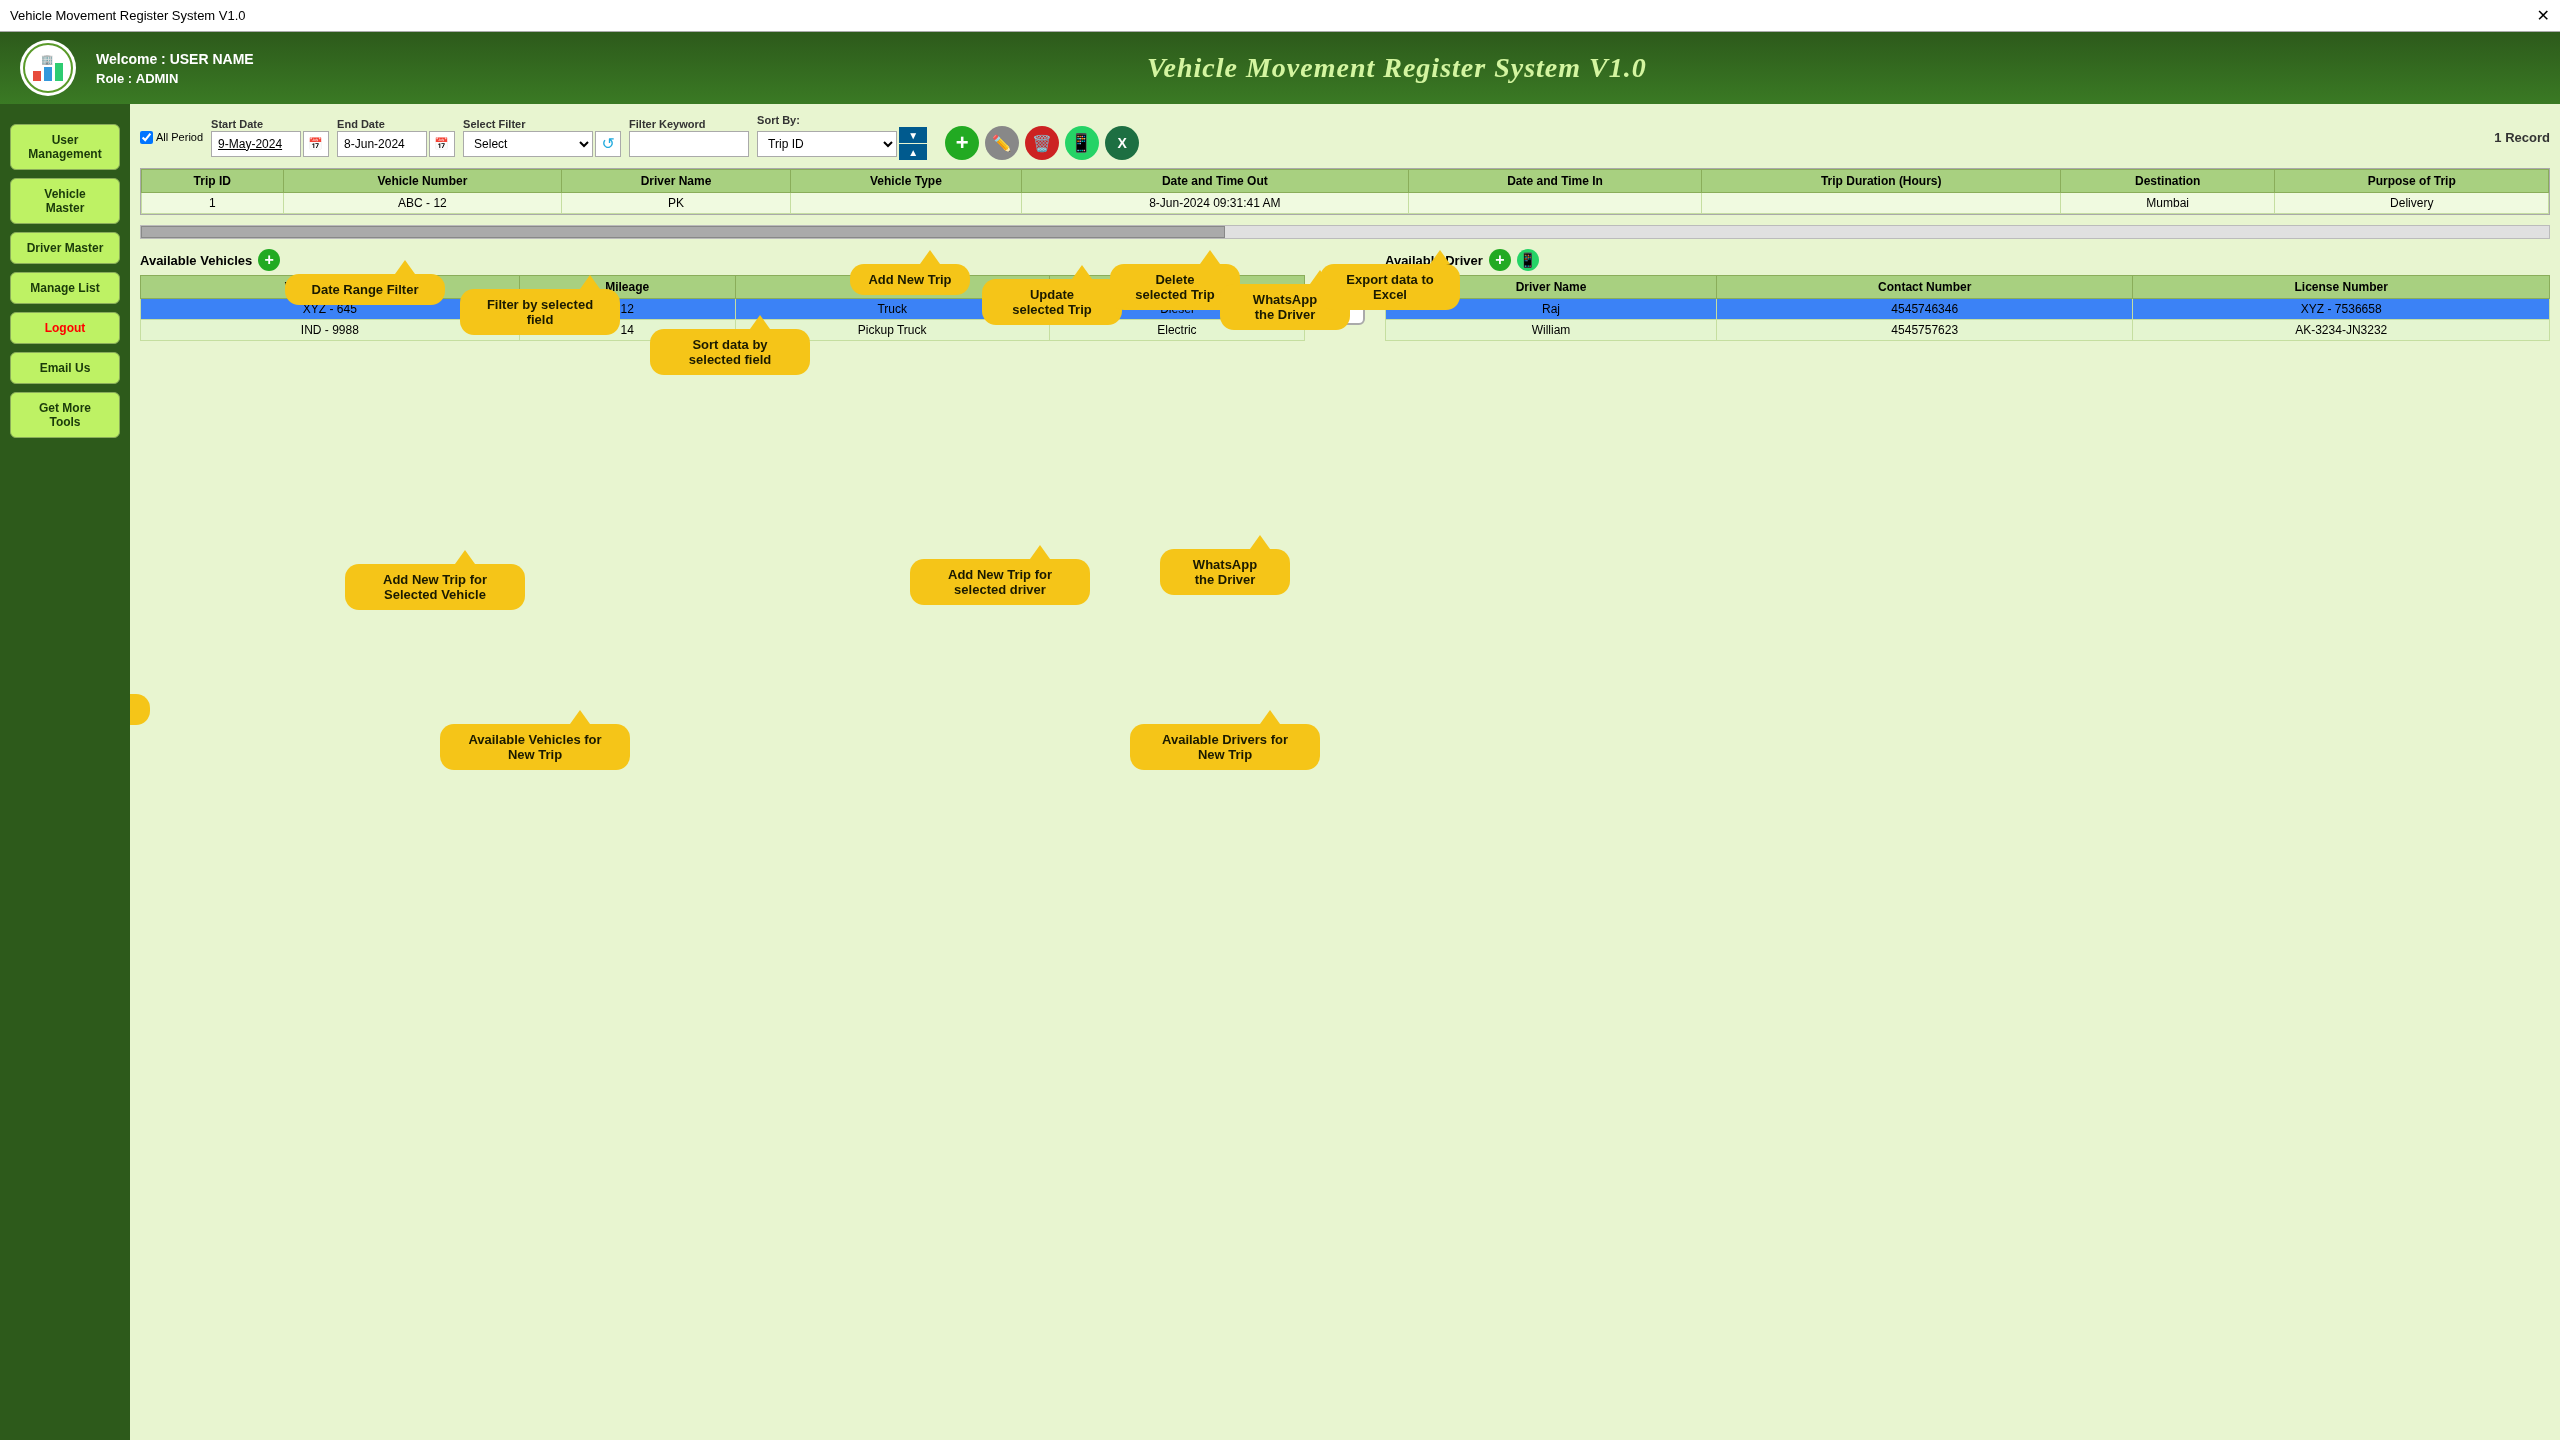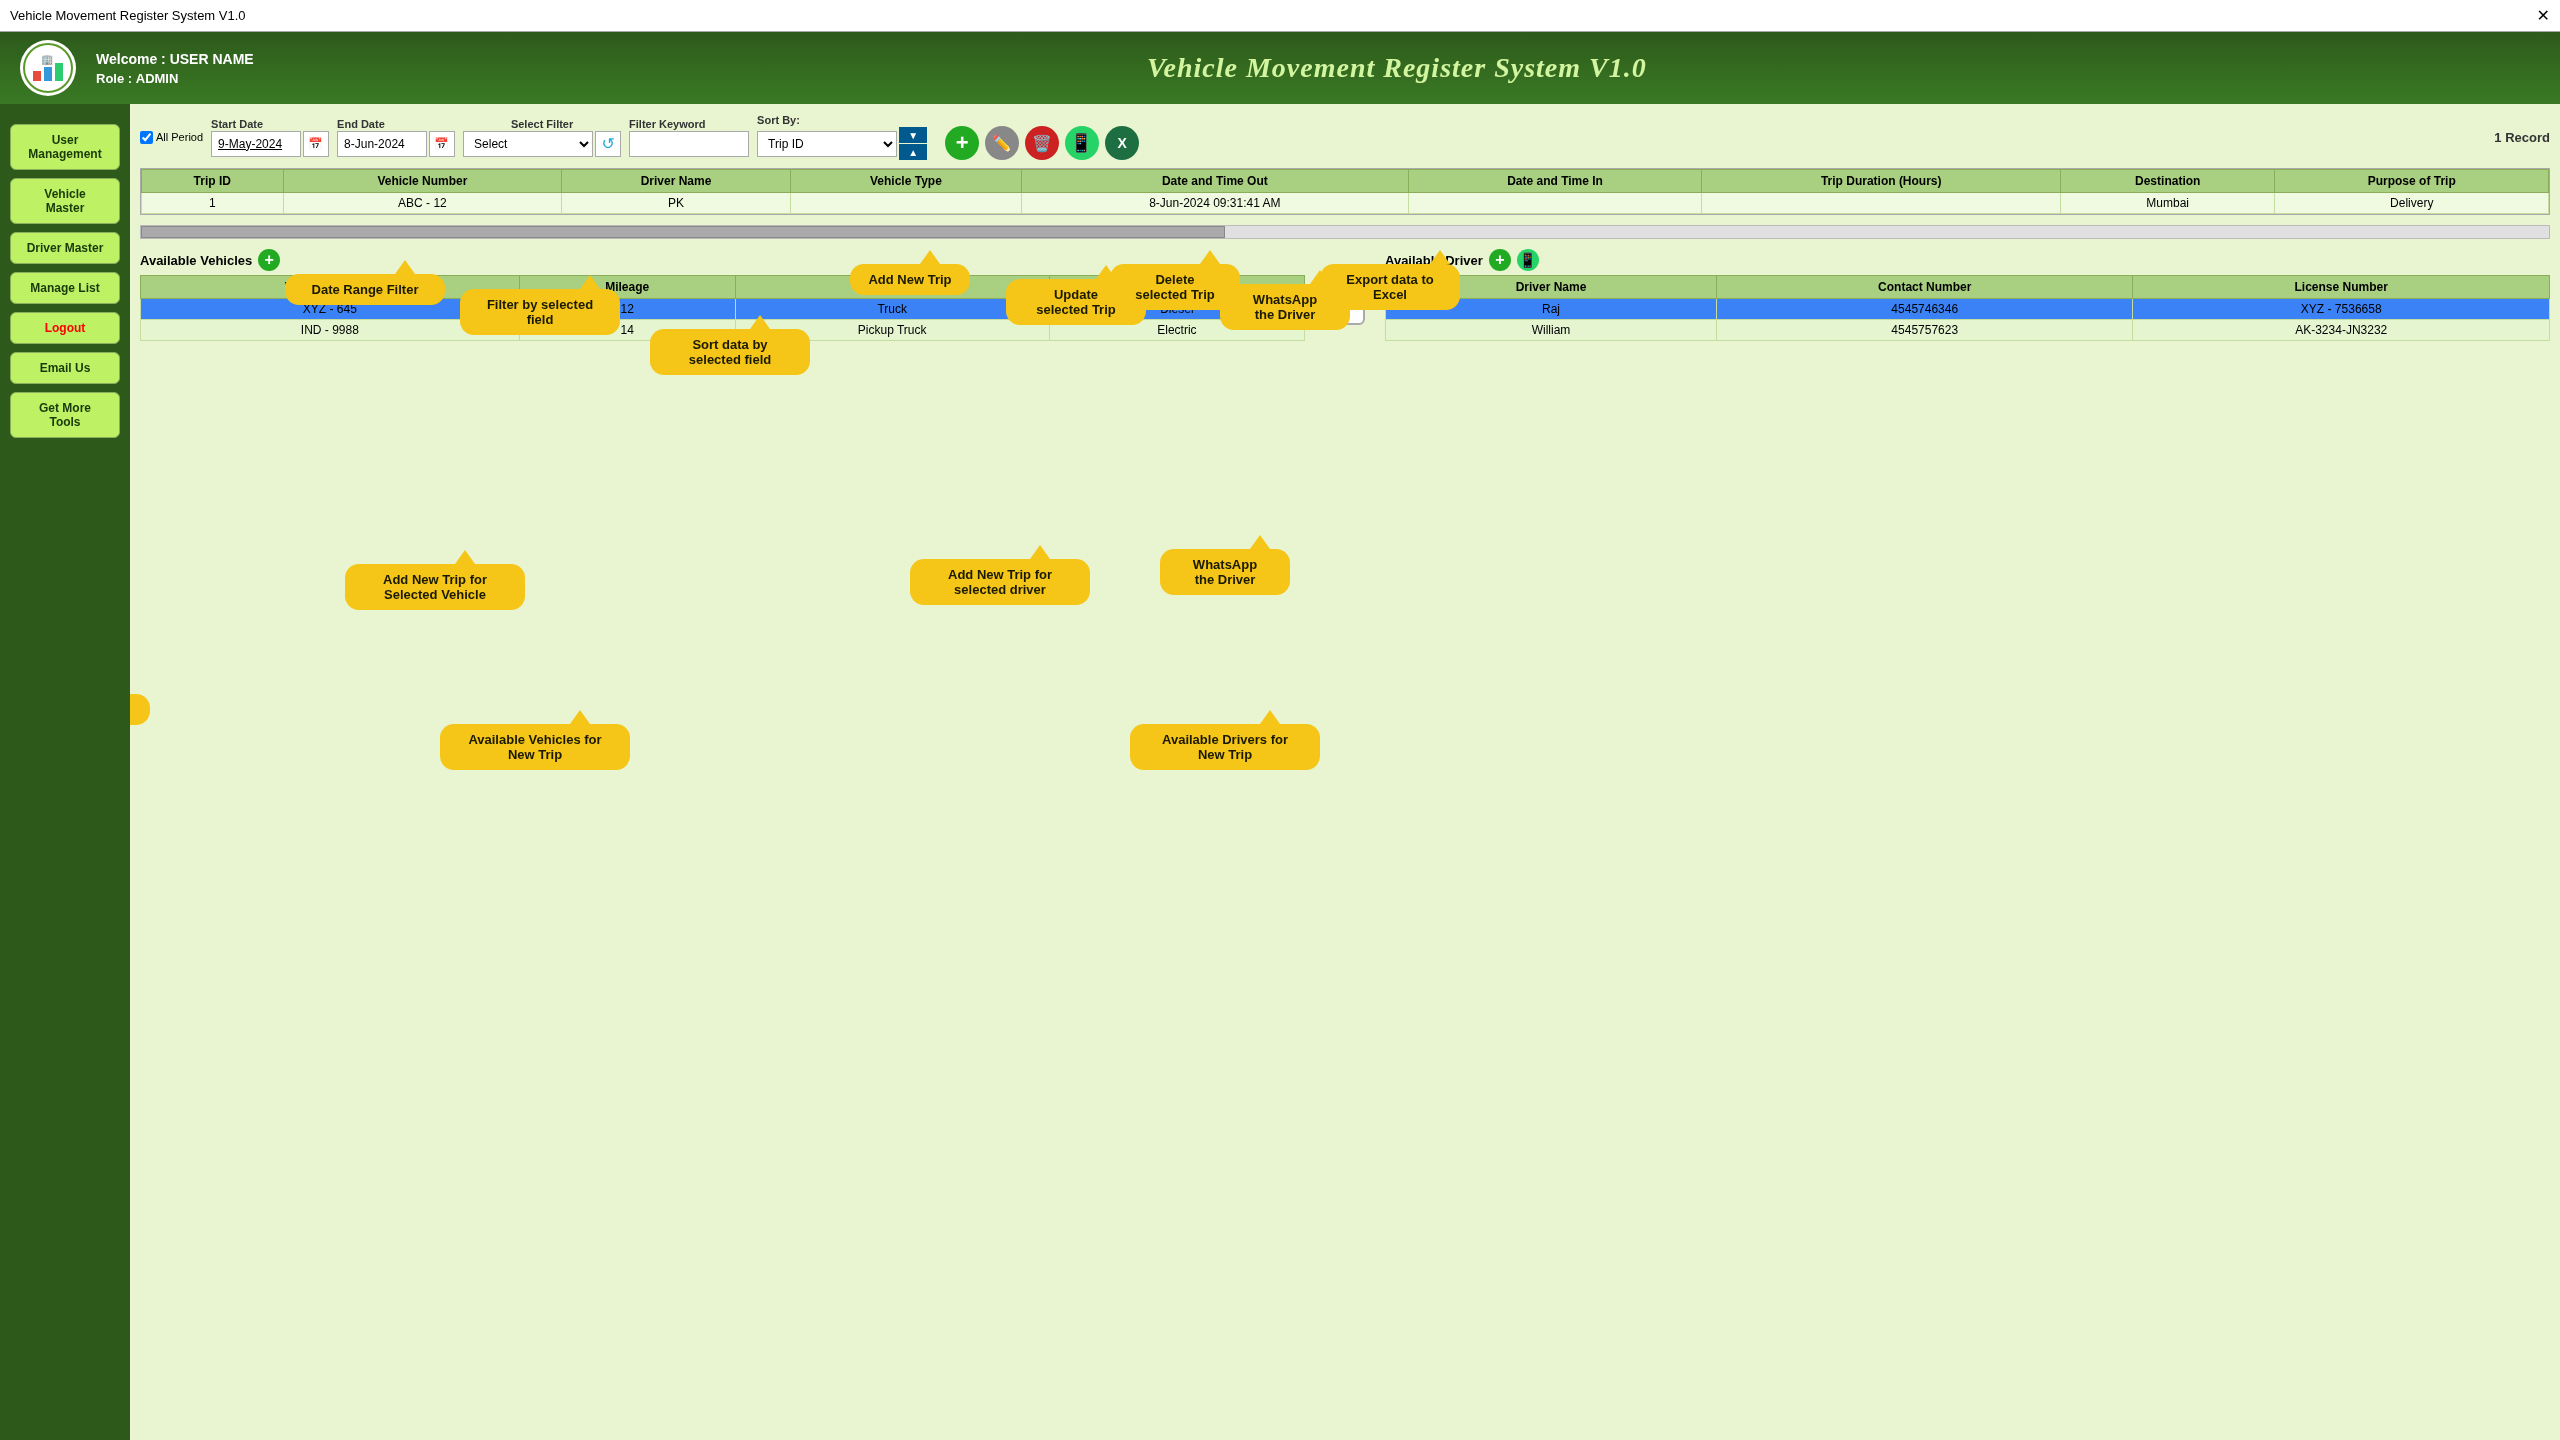--- a/index.html
+++ b/index.html
@@ -303,21 +303,21 @@
           <div style="display:flex;flex-direction:column;gap:1px;">
             <span class="toolbar-label">End Date</span>
             <div style="display:flex;align-items:center;gap:2px;">
               <input type="text" class="toolbar-input" style="width: 90px;" value="8-Jun-2024">
               <button class="toolbar-icon-btn">📅</button>
             </div>
           </div>
         </div>
 
         <div class="toolbar-group">
-          <div style="display:flex;flex-direction:column;gap:1px;align-items:center;">
+          <div style="display:flex;flex-direction:column;gap:1px;">
             <span class="toolbar-label">Select Filter</span>
             <div style="display:flex;align-items:center;gap:2px;">
               <select class="toolbar-select" style="width:130px;">
                 <option>Select</option>
                 <option>Trip ID</option>
                 <option>Vehicle Number</option>
                 <option>Driver Name</option>
               </select>
               <button class="toolbar-icon-btn" style="color:#22aadd;font-size:16px;">↺</button>
             </div>
@@ -473,21 +473,21 @@
       <div class="tooltip-bubble" style="left:520px; top:225px; min-width:160px;">
         Sort data by<br>selected field
         <div style="position:absolute;top:-14px;right:40px;width:0;height:0;border-left:10px solid transparent;border-right:10px solid transparent;border-bottom:14px solid #f5c518;"></div>
       </div>
 
       <div class="tooltip-bubble" style="left:720px; top:160px; min-width:120px;">
         Add New Trip
         <div style="position:absolute;top:-14px;right:30px;width:0;height:0;border-left:10px solid transparent;border-right:10px solid transparent;border-bottom:14px solid #f5c518;"></div>
       </div>
 
-      <div class="tooltip-bubble" style="left:876px; top:175px; min-width:140px;">
+      <div class="tooltip-bubble" style="left:852px; top:175px; min-width:140px;">
         Update<br>selected Trip
         <div style="position:absolute;top:-14px;right:30px;width:0;height:0;border-left:10px solid transparent;border-right:10px solid transparent;border-bottom:14px solid #f5c518;"></div>
       </div>
 
       <div class="tooltip-bubble" style="left:980px; top:160px; min-width:130px;">
         Delete<br>selected Trip
         <div style="position:absolute;top:-14px;right:20px;width:0;height:0;border-left:10px solid transparent;border-right:10px solid transparent;border-bottom:14px solid #f5c518;"></div>
       </div>
 
       <div class="tooltip-bubble" style="left:1090px; top:180px; min-width:130px;">

